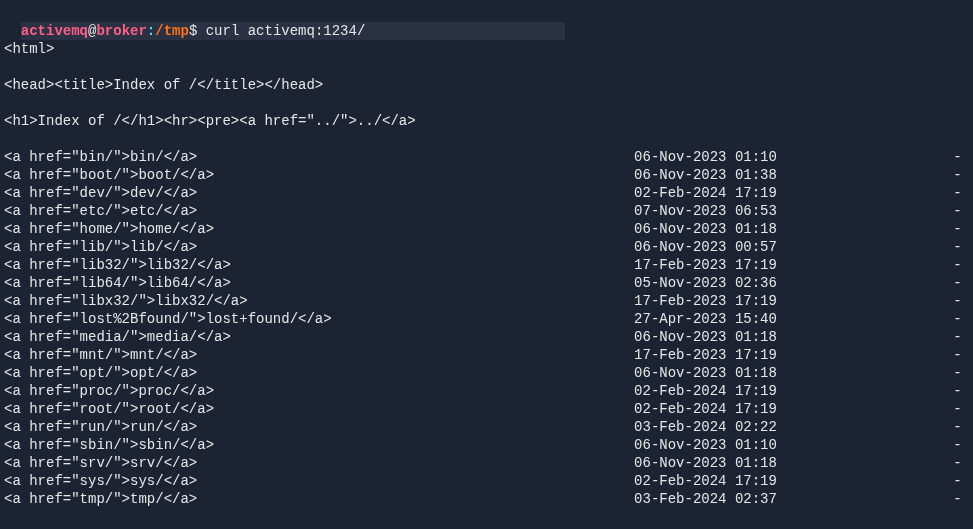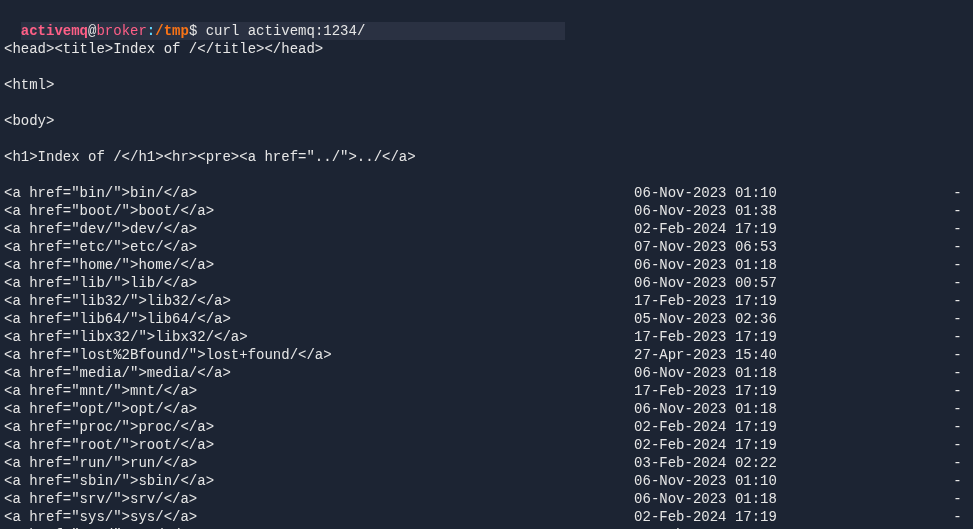--- a/index.html
+++ b/index.html
@@ -18,37 +18,36 @@
     padding: 4px 4px 4px 4px;
     white-space: pre;
   }
   .first-line-bg {
     background: #2a3142;
     display: inline-block;
     padding-right: 200px; 
   }
   .user { color: #ff5f87; font-weight: bold; text-align: center; }
   .at   { color: #e6e6e6; }
-  .host { color: #ff5f87; font-weight: normal; }
+  .host { color: #ff5f87; font-weight: bold; }
   .colon{ color: #5fd7ff; font-weight: bold; }
   .path { color: #f97316; font-weight: bold; }
   .dim  { color: #e6e6e6; }
   pre.row {
     margin: 0;
     font-family: inherit;
     font-size: inherit;
     line-height: inherit;
     color: #e6e6e6;
   }
 </style>
 </head>
 <body>
 
 <div class="terminal">
   <span class="first-line-bg"><span class="user">activemq</span><span class="at">@</span><span class="host">broker</span><span class="colon">:</span><span class="path">/tmp</span><span class="dim">$</span><span class="dim"> </span><span class="dim">curl activemq:1234/</span></span>
+<pre class="row">&lt;html&gt;</pre>
 <pre class="row">&lt;head&gt;&lt;title&gt;Index of /&lt;/title&gt;&lt;/head&gt;</pre>
-<pre class="row">&lt;html&gt;</pre>
-<pre class="row">&lt;body&gt;</pre>
 <pre class="row">&lt;h1&gt;Index of /&lt;/h1&gt;&lt;hr&gt;&lt;pre&gt;&lt;a href="../"&gt;../&lt;/a&gt;</pre>
 <div id="entries-container"><pre class="row">&lt;a href="bin/"&gt;bin/&lt;/a&gt;                                                    06-Nov-2023 01:10                     -</pre><pre class="row">&lt;a href="boot/"&gt;boot/&lt;/a&gt;                                                  06-Nov-2023 01:38                     -</pre><pre class="row">&lt;a href="dev/"&gt;dev/&lt;/a&gt;                                                    02-Feb-2024 17:19                     -</pre><pre class="row">&lt;a href="etc/"&gt;etc/&lt;/a&gt;                                                    07-Nov-2023 06:53                     -</pre><pre class="row">&lt;a href="home/"&gt;home/&lt;/a&gt;                                                  06-Nov-2023 01:18                     -</pre><pre class="row">&lt;a href="lib/"&gt;lib/&lt;/a&gt;                                                    06-Nov-2023 00:57                     -</pre><pre class="row">&lt;a href="lib32/"&gt;lib32/&lt;/a&gt;                                                17-Feb-2023 17:19                     -</pre><pre class="row">&lt;a href="lib64/"&gt;lib64/&lt;/a&gt;                                                05-Nov-2023 02:36                     -</pre><pre class="row">&lt;a href="libx32/"&gt;libx32/&lt;/a&gt;                                              17-Feb-2023 17:19                     -</pre><pre class="row">&lt;a href="lost%2Bfound/"&gt;lost+found/&lt;/a&gt;                                    27-Apr-2023 15:40                     -</pre><pre class="row">&lt;a href="media/"&gt;media/&lt;/a&gt;                                                06-Nov-2023 01:18                     -</pre><pre class="row">&lt;a href="mnt/"&gt;mnt/&lt;/a&gt;                                                    17-Feb-2023 17:19                     -</pre><pre class="row">&lt;a href="opt/"&gt;opt/&lt;/a&gt;                                                    06-Nov-2023 01:18                     -</pre><pre class="row">&lt;a href="proc/"&gt;proc/&lt;/a&gt;                                                  02-Feb-2024 17:19                     -</pre><pre class="row">&lt;a href="root/"&gt;root/&lt;/a&gt;                                                  02-Feb-2024 17:19                     -</pre><pre class="row">&lt;a href="run/"&gt;run/&lt;/a&gt;                                                    03-Feb-2024 02:22                     -</pre><pre class="row">&lt;a href="sbin/"&gt;sbin/&lt;/a&gt;                                                  06-Nov-2023 01:10                     -</pre><pre class="row">&lt;a href="srv/"&gt;srv/&lt;/a&gt;                                                    06-Nov-2023 01:18                     -</pre><pre class="row">&lt;a href="sys/"&gt;sys/&lt;/a&gt;                                                    02-Feb-2024 17:19                     -</pre><pre class="row">&lt;a href="tmp/"&gt;tmp/&lt;/a&gt;                                                    03-Feb-2024 02:37                     -</pre></div>
 
 
 </div>
 
 </body></html>

